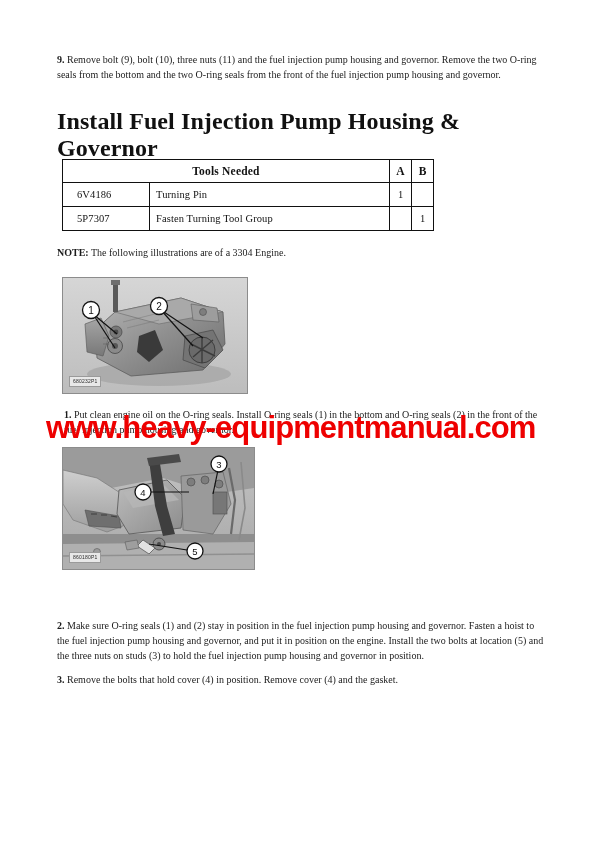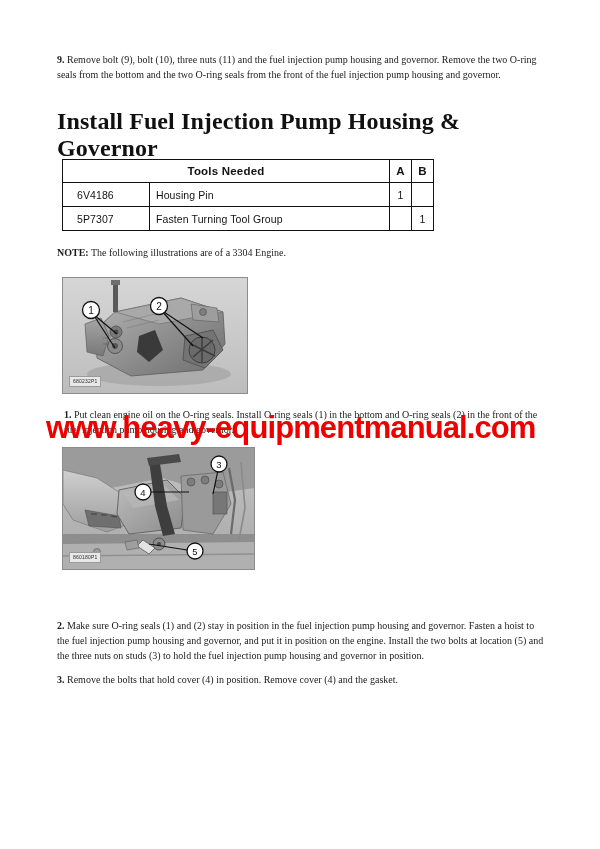--- a/index.html
+++ b/index.html
@@ -62,20 +62,21 @@
     font-size: 10.5px;
     color: #121212;
     background: #ffffff;
   }
   #tools-table td, #tools-table th {
     border: 1.4px solid #111111;
     padding: 0;
     height: 22px;
     vertical-align: middle;
     font-weight: normal;
+    font-family: Liberation Serif, serif;
   }
   #tools-table .hdr-title {
     text-align: center;
     font-weight: bold;
     font-size: 11.5px;
     letter-spacing: .2px;
   }
   #tools-table .hdr-ab {
     text-align: center;
     font-weight: bold;
@@ -151,21 +152,21 @@
 
   <table id="tools-table">
     <tbody>
       <tr>
         <th class="hdr-title" colspan="2">Tools Needed</th>
         <th class="hdr-ab">A</th>
         <th class="hdr-ab">B</th>
       </tr>
       <tr class="row-tool">
         <td class="col-part">6V4186</td>
-        <td class="col-desc">Housing Pin</td>
+        <td class="col-desc">Turning Pin</td>
         <td class="col-qty">1</td>
         <td class="col-qty"></td>
       </tr>
       <tr class="row-tool">
         <td class="col-part">5P7307</td>
         <td class="col-desc">Fasten Turning Tool Group</td>
         <td class="col-qty"></td>
         <td class="col-qty">1</td>
       </tr>
     </tbody>

